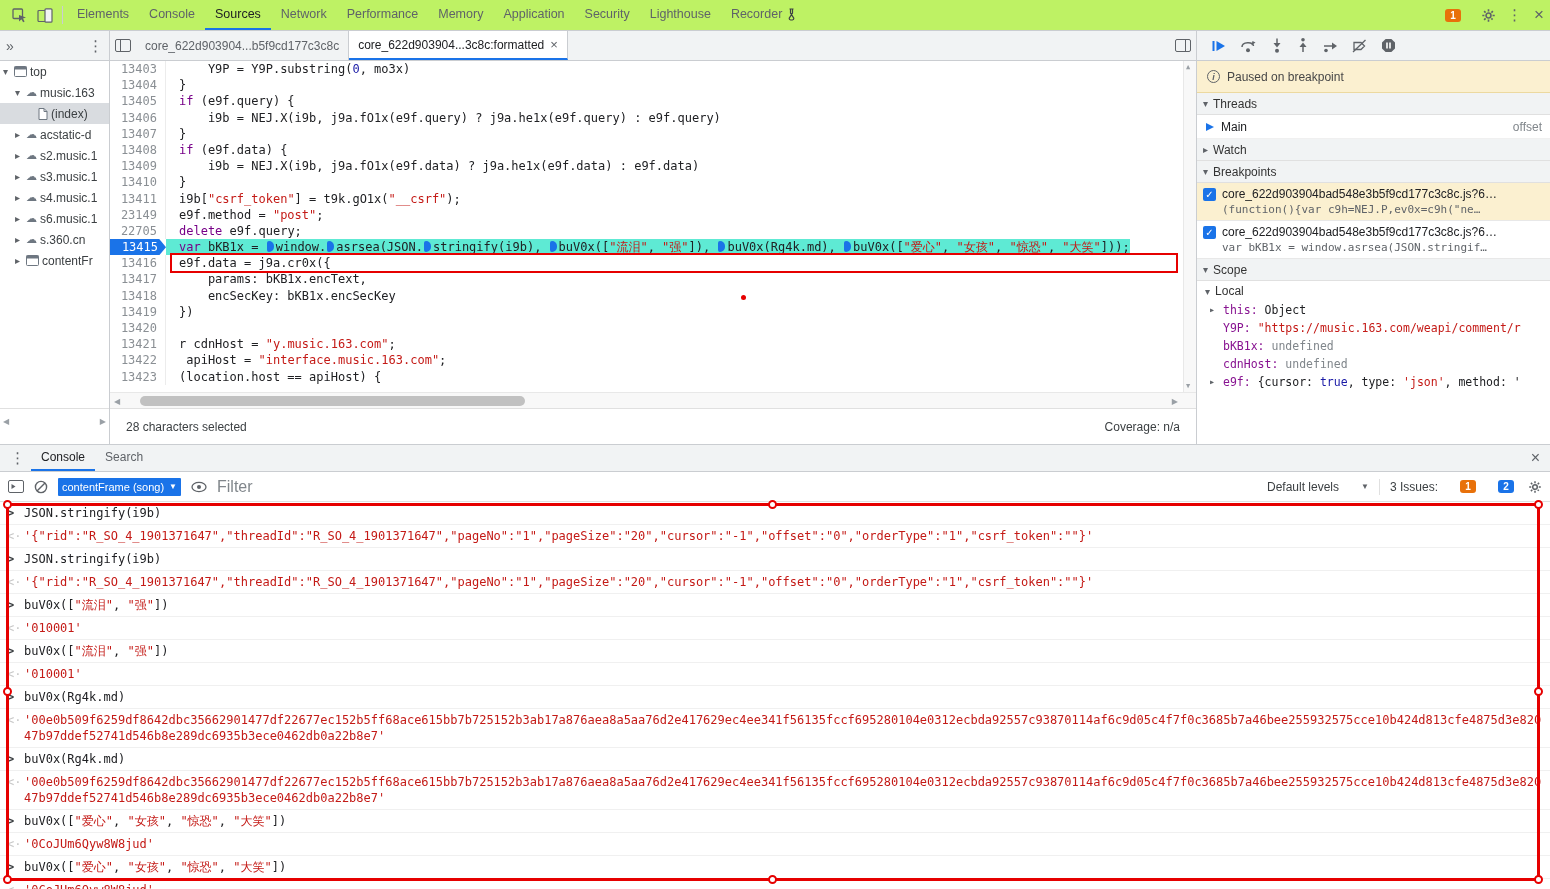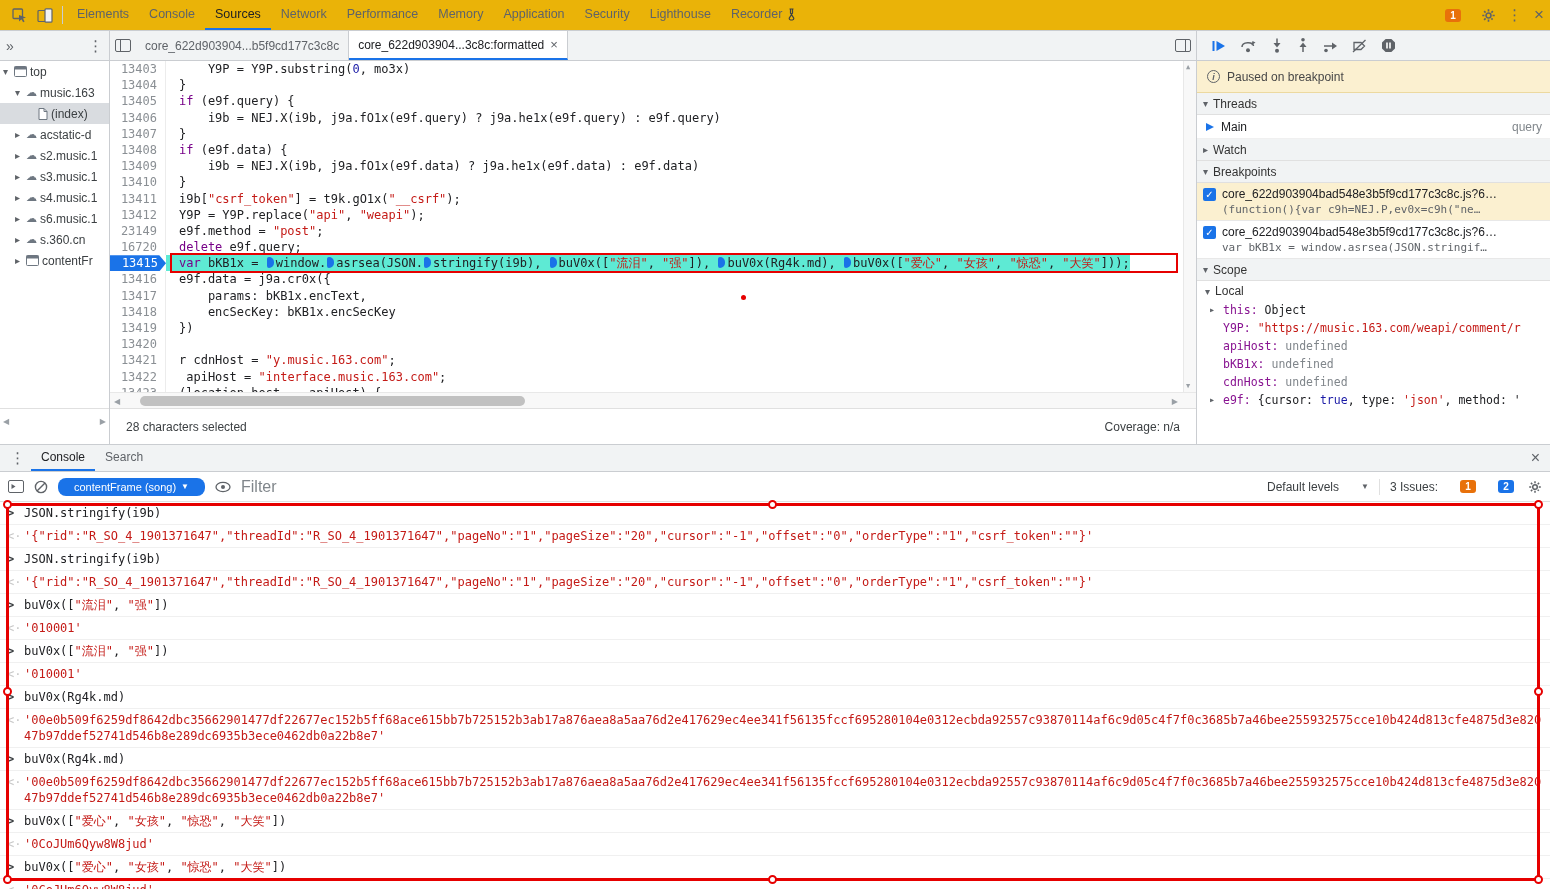--- a/index.html
+++ b/index.html
@@ -1,21 +1,21 @@
 <!DOCTYPE html>
 <html><head>
 <meta charset="utf-8">
 <style>
   * { box-sizing: border-box; margin:0; padding:0; }
   html,body { width:1550px; height:889px; overflow:hidden; }
   body { font-family:"Liberation Sans",sans-serif; font-size:12px; color:#202124; background:#fff; position:relative; }
   svg { display:block; }
 
   
-  #topbar { height:31px; background:#eab308; border-bottom:1px solid #cacdd1; display:flex; align-items:center; padding-left:6px; }
+  #topbar { height:31px; background:#bef264; border-bottom:1px solid #cacdd1; display:flex; align-items:center; padding-left:6px; }
   .tbicon { width:26px; height:26px; display:flex; align-items:center; justify-content:center; color:#5f6368; cursor:pointer; }
   .vsep { width:1px; height:18px; background:#cacdd1; margin:0 4px; }
   #main-tabs { display:flex; height:100%; }
   .mtab { display:flex; align-items:center; gap:4px; padding:0 10px; color:#5f6368; font-size:12.5px; height:100%; border-bottom:2px solid transparent; cursor:pointer; white-space:nowrap; }
   .mtab.active { color:#202124; border-bottom:2px solid #1a73e8; }
   .spacer { flex:1; }
   .bubble { display:inline-flex; align-items:center; justify-content:center; min-width:16px; height:13px; padding:0 3px; border-radius:3px; color:#fff; font-size:10px; font-weight:bold; position:relative; cursor:pointer; }
   .bubble.orange { background:#e8710a; }
   .bubble.blue { background:#1a73e8; }
   .bubble::after { content:""; position:absolute; left:2px; bottom:-3px; border:3px solid transparent; border-top-color:inherit; }
@@ -78,21 +78,21 @@
   .svar { height:18px; line-height:18px; padding-left:26px; white-space:nowrap; overflow:hidden; font-family:"DejaVu Sans Mono",monospace; font-size:11.5px; position:relative; cursor:pointer; }
   .svar .sarr { position:absolute; left:12px; color:#5f6368; font-size:10px; }
   .sname { color:#881391; }
 
   
   #console { position:absolute; top:444px; left:0; width:1550px; height:445px; border-top:1px solid #cacdd1; display:flex; flex-direction:column; background:#fff; }
   #drawer-tabs { height:27px; background:#f1f3f4; border-bottom:1px solid #cacdd1; display:flex; align-items:center; padding:0 4px; flex:none; }
   .dtab { padding:0 10px; height:100%; display:flex; align-items:center; color:#5f6368; border-bottom:2px solid transparent; cursor:pointer; }
   .dtab.active { color:#202124; border-bottom:2px solid #1a73e8; }
   #console-toolbar { height:30px; border-bottom:1px solid #e0e0e0; display:flex; align-items:center; gap:10px; padding:0 8px; flex:none; }
-  #ctx-pill { background:#1a73e8; color:#fff; border-radius:8px; padding:3px 16px; font-size:11px; display:flex; align-items:center; gap:5px; cursor:pointer; }
+  #ctx-pill { background:#1a73e8; color:#fff; border-radius:1px; padding:3px 4px; font-size:11px; display:flex; align-items:center; gap:5px; cursor:pointer; }
   #ctx-pill .da { font-size:8px; }
   #filter-input { flex:1; border:none; outline:none; font-size:16px; color:#202124; background:transparent; }
   #filter-input::placeholder { color:#80868b; }
   .lvl { color:#3c4043; display:flex; align-items:center; gap:22px; cursor:pointer; white-space:nowrap; }
   .lvl .da { font-size:8px; color:#5f6368; }
   .csep { width:1px; height:16px; background:#e0e0e0; }
   #console-body { flex:1; overflow:hidden; font-family:"DejaVu Sans Mono",monospace; font-size:12px; }
   .crow { position:relative; padding:3px 8px 3px 24px; border-bottom:1px solid #f0f0f0; line-height:16px; white-space:pre-wrap; word-break:break-all; }
   .cmark { position:absolute; left:7px; top:3px; }
   .crow.input .cmark { color:#3c4043; font-weight:bold; }
@@ -283,23 +283,22 @@
       <div id="code-lines">
           <div class="cline"><span class="gut">13403</span><span class="ctext"><span class="seg-pl">    Y9P = Y9P.substring(</span><span class="seg-num">0</span><span class="seg-pl">, mo3x)</span></span></div>
           <div class="cline"><span class="gut">13404</span><span class="ctext"><span class="seg-pl">}</span></span></div>
           <div class="cline"><span class="gut">13405</span><span class="ctext"><span class="seg-kw">if</span><span class="seg-pl"> (e9f.query) {</span></span></div>
           <div class="cline"><span class="gut">13406</span><span class="ctext"><span class="seg-pl">    i9b = NEJ.X(i9b, j9a.fO1x(e9f.query) ? j9a.he1x(e9f.query) : e9f.query)</span></span></div>
           <div class="cline"><span class="gut">13407</span><span class="ctext"><span class="seg-pl">}</span></span></div>
           <div class="cline"><span class="gut">13408</span><span class="ctext"><span class="seg-kw">if</span><span class="seg-pl"> (e9f.data) {</span></span></div>
           <div class="cline"><span class="gut">13409</span><span class="ctext"><span class="seg-pl">    i9b = NEJ.X(i9b, j9a.fO1x(e9f.data) ? j9a.he1x(e9f.data) : e9f.data)</span></span></div>
           <div class="cline"><span class="gut">13410</span><span class="ctext"><span class="seg-pl">}</span></span></div>
           <div class="cline"><span class="gut">13411</span><span class="ctext"><span class="seg-pl">i9b[</span><span class="seg-str">"csrf_token"</span><span class="seg-pl">] = t9k.gO1x(</span><span class="seg-str">"__csrf"</span><span class="seg-pl">);</span></span></div>
-          <div class="cline"><span class="gut">13412</span><span class="ctext"><span class="seg-pl">Y9P = Y9P.replace(</span><span class="seg-str">"api"</span><span class="seg-pl">, </span><span class="seg-str">"weapi"</span><span class="seg-pl">);</span></span></div>
           <div class="cline"><span class="gut">23149</span><span class="ctext"><span class="seg-pl">e9f.method = </span><span class="seg-str">"post"</span><span class="seg-pl">;</span></span></div>
-          <div class="cline"><span class="gut">16720</span><span class="ctext"><span class="seg-kw">delete</span><span class="seg-pl"> e9f.query;</span></span></div>
+          <div class="cline"><span class="gut">22705</span><span class="ctext"><span class="seg-kw">delete</span><span class="seg-pl"> e9f.query;</span></span></div>
           <div class="cline cur"><span class="gut bp">13415</span><span class="ctext"><span class="seg-kw">var</span><span class="seg-pl"> bKB1x = </span><span class="mk"></span><span class="seg-pl">window.</span><span class="mk"></span><span class="seg-pl">asrsea(JSON.</span><span class="mk"></span><span class="seg-pl">stringify(i9b), </span><span class="mk"></span><span class="seg-pl">buV0x([</span><span class="seg-str">"流泪"</span><span class="seg-pl">, </span><span class="seg-str">"强"</span><span class="seg-pl">]), </span><span class="mk"></span><span class="seg-pl">buV0x(Rg4k.md), </span><span class="mk"></span><span class="seg-pl">buV0x([</span><span class="seg-str">"爱心"</span><span class="seg-pl">, </span><span class="seg-str">"女孩"</span><span class="seg-pl">, </span><span class="seg-str">"惊恐"</span><span class="seg-pl">, </span><span class="seg-str">"大笑"</span><span class="seg-pl">]));</span></span></div>
           <div class="cline"><span class="gut">13416</span><span class="ctext"><span class="seg-pl">e9f.data = j9a.cr0x({</span></span></div>
           <div class="cline"><span class="gut">13417</span><span class="ctext"><span class="seg-pl">    params: bKB1x.encText,</span></span></div>
           <div class="cline"><span class="gut">13418</span><span class="ctext"><span class="seg-pl">    encSecKey: bKB1x.encSecKey</span></span></div>
           <div class="cline"><span class="gut">13419</span><span class="ctext"><span class="seg-pl">})</span></span></div>
           <div class="cline"><span class="gut">13420</span><span class="ctext"></span></div>
           <div class="cline"><span class="gut">13421</span><span class="ctext"><span class="seg-pl">r cdnHost = </span><span class="seg-str">"y.music.163.com"</span><span class="seg-pl">;</span></span></div>
           <div class="cline"><span class="gut">13422</span><span class="ctext"><span class="seg-pl"> apiHost = </span><span class="seg-str">"interface.music.163.com"</span><span class="seg-pl">;</span></span></div>
           <div class="cline"><span class="gut">13423</span><span class="ctext"><span class="seg-pl">(location.host == apiHost) {</span></span></div>
         </div>
@@ -378,21 +377,21 @@
 
     <div class="shead">
       <span class="tri">▾</span>
       <span>Threads</span>
     </div>
     <div id="thread-row">
       <svg width="10" height="10" viewBox="0 0 10 10">
           <path d="M1 1l8 4-8 4z" fill="#1a73e8"></path>
         </svg>
       <span>Main</span>
-      <span class="paused">query</span>
+      <span class="paused">offset</span>
     </div>
 
     <div class="shead">
       <span class="tri">▸</span>
       <span>Watch</span>
     </div>
 
     <div class="shead">
       <span class="tri">▾</span>
       <span>Breakpoints</span>
@@ -418,21 +417,20 @@
       <span class="tri">▾</span>
       <span>Scope</span>
     </div>
     <div id="local-head">
       <span class="tri" style="font-size:10px;color:#5f6368;">▾</span>
       <span>Local</span>
     </div>
     <div id="scope-vars">
         <div class="svar"><span class="sarr">▸</span><span class="sname">this: </span><span class="seg-obj">Object</span></div>
         <div class="svar"><span class="sname">Y9P: </span><span class="seg-str">"https://music.163.com/weapi/comment/r</span></div>
-        <div class="svar"><span class="sname">apiHost: </span><span class="seg-und">undefined</span></div>
         <div class="svar"><span class="sname">bKB1x: </span><span class="seg-und">undefined</span></div>
         <div class="svar"><span class="sname">cdnHost: </span><span class="seg-und">undefined</span></div>
         <div class="svar"><span class="sarr">▸</span><span class="sname">e9f: </span><span class="seg-pl">{cursor: </span><span class="seg-num">true</span><span class="seg-pl">, type: </span><span class="seg-str">'json'</span><span class="seg-pl">, method: '</span></div>
       </div>
   </div>
 </div>
 
 <div id="console">
   <div id="drawer-tabs">
     <span class="glyph">⋮</span>

